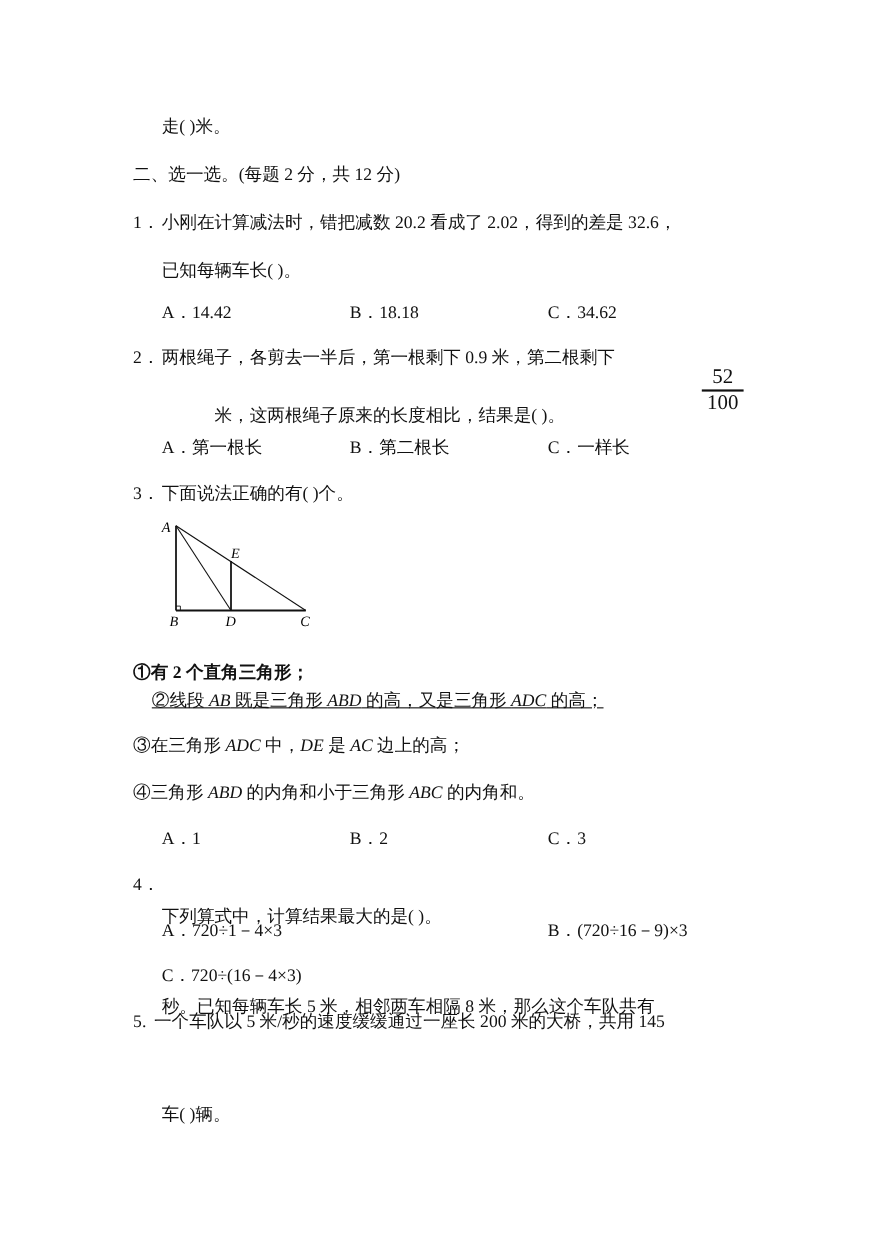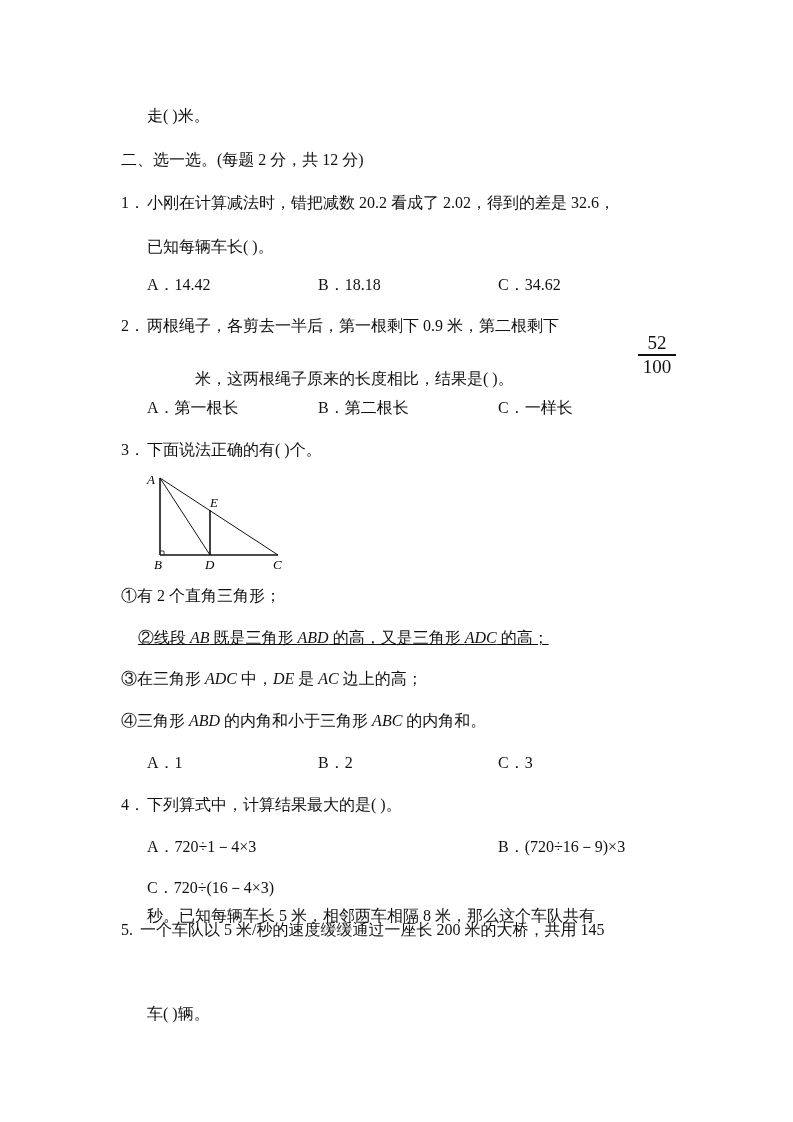--- a/index.html
+++ b/index.html
@@ -60,36 +60,36 @@
         <line x1="70" y1="45" x2="70" y2="90" stroke-width="1.6"></line>
         <polyline points="20,86 24,86 24,90" stroke-width="0.8"></polyline>
       </g>
       <text x="7" y="19">A</text>
       <text x="14" y="104">B</text>
       <text x="65" y="104">D</text>
       <text x="133" y="104">C</text>
       <text x="70" y="42">E</text>
     </svg>
 
-    <div class="t" style="left:121px;top:586px;">①有 2 个直角三角形；</div>
+    <div class="t" style="left:121px;top:602px;font-weight:bold;">①有 2 个直角三角形；</div>
 
     <div class="t" style="left:138px;top:628px;text-decoration:underline;"><span>②线段 </span><span class="i">AB</span><span> 既是三角形 </span><span class="i">ABD</span><span> 的高，又是三角形 </span><span class="i">ADC</span><span> 的高；</span></div>
 
     <div class="t" style="left:121px;top:669px;"><span>③在三角形 </span><span class="i">ADC</span><span> 中，</span><span class="i">DE</span><span> 是 </span><span class="i">AC</span><span> 边上的高；</span></div>
 
     <div class="t" style="left:121px;top:711px;"><span>④三角形 </span><span class="i">ABD</span><span> 的内角和小于三角形 </span><span class="i">ABC</span><span> 的内角和。</span></div>
 
     <div class="t" style="left:147px;top:753px;">A．1</div>
     <div class="t" style="left:318px;top:753px;">B．2</div>
     <div class="t" style="left:498px;top:753px;">C．3</div>
   </div>
 
   <div>
     <div class="t" style="left:121px;top:795px;">4．</div>
-    <div class="t" style="left:147px;top:795px;">下列算式中，计算结果最大的是(       )。</div>
+    <div class="t" style="left:147px;top:824px;">下列算式中，计算结果最大的是(       )。</div>
     <div class="t" style="left:147px;top:837px;">A．720÷1－4×3</div>
     <div class="t" style="left:498px;top:837px;">B．(720÷16－9)×3</div>
     <div class="t" style="left:147px;top:878px;">C．720÷(16－4×3)</div>
   </div>
 
   <div>
     <div class="t" style="left:121px;top:920px;">5.</div>
     <div class="t" style="left:140px;top:920px;">一个车队以 5 米/秒的速度缓缓通过一座长 200 米的大桥，共用 145</div>
     <div class="t" style="left:147px;top:906px;">秒。已知每辆车长 5 米，相邻两车相隔 8 米，那么这个车队共有</div>
     <div class="t" style="left:147px;top:1004px;">车(       )辆。</div>

